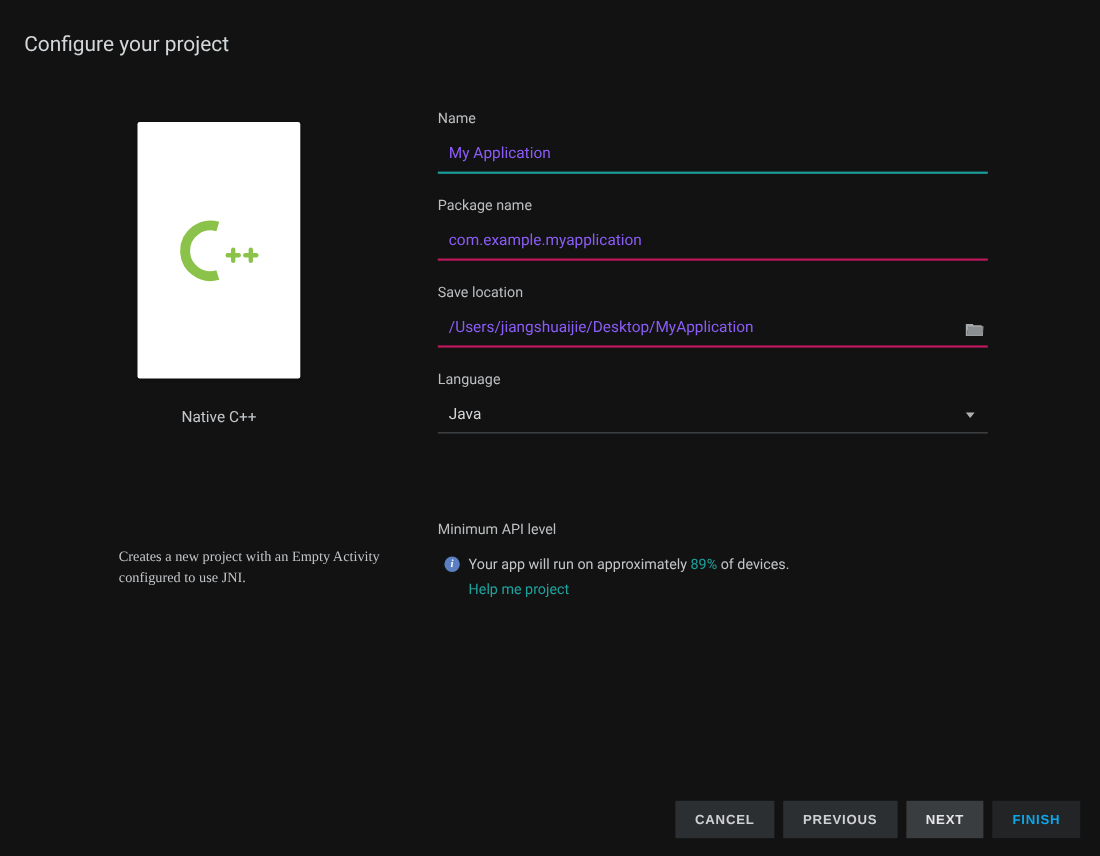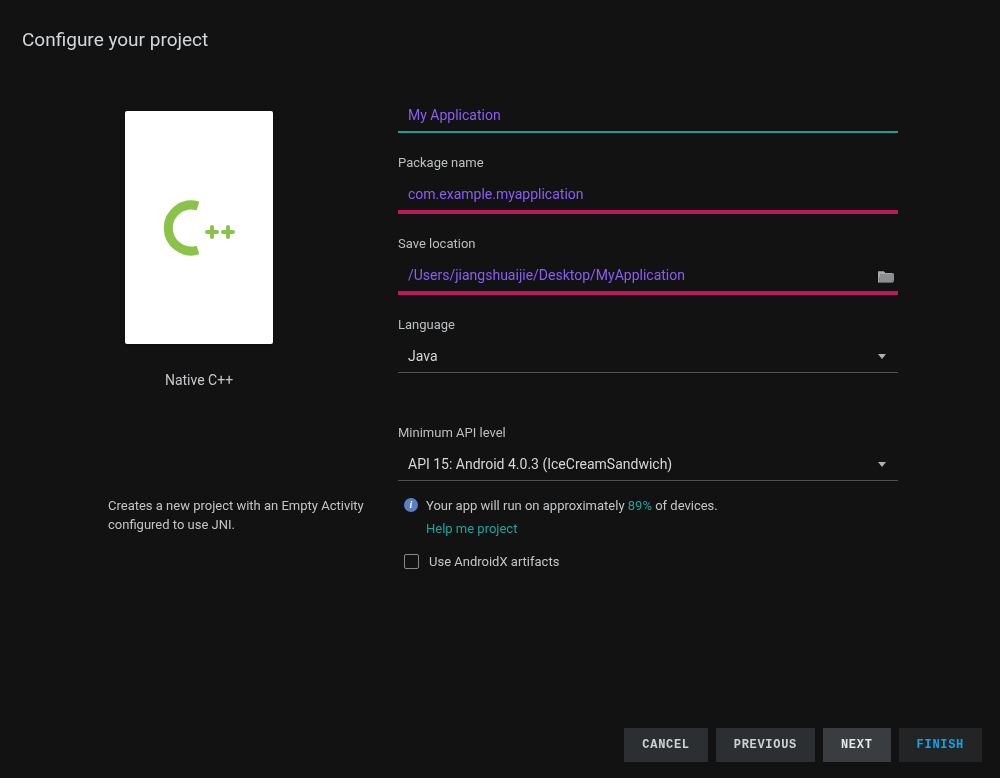--- a/index.html
+++ b/index.html
@@ -49,35 +49,36 @@
   }
   .template-desc {
     margin-top: 108px;
     font-size: 13px;
     line-height: 19px;
     color: #c2c5c8;
     width: 270px;
     text-align: left;
     align-self: flex-start;
     margin-left: 108px;
+    font-family: Liberation Serif, serif;
   }
   .right-col {
     flex: 1;
     padding-right: 102px;
   }
   .field { margin-bottom: 22px; }
   .field-label {
     font-size: 13px;
     color: #bcbfc2;
     margin-bottom: 10px;
     display: block;
   }
   .field-input-wrap {
     position: relative;
-    border-bottom: 4px solid #be185d;
+    border-bottom: 2px solid #be185d;
     display: flex;
     align-items: center;
   }
   .field-input-wrap.highlighted {
     border-bottom: 2px solid #1b9e9a;
   }
   .field-input {
     background: transparent;
     border: none;
     outline: none;
@@ -109,21 +110,21 @@
     font-size: 14px;
     color: #d4d7d9;
   }
   .chevron {
     width: 0; height: 0;
     border-left: 4px solid transparent;
     border-right: 4px solid transparent;
     border-top: 5px solid #aeb1b4;
     margin-right: 2px;
   }
-  .api-field { margin-top: 52px; }
+  .api-field { margin-top: 80px; }
   .info-row {
     display: flex;
     align-items: flex-start;
     margin-top: 16px;
     padding-left: 6px;
     font-size: 13px;
     line-height: 18px;
   }
   .info-icon {
     width: 14px; height: 14px;
@@ -176,21 +177,21 @@
   .btn {
     height: 34px;
     padding: 0 18px;
     border: none;
     font-size: 12px;
     font-weight: 600;
     letter-spacing: .7px;
     background: #2c2f31;
     color: #cfd2d4;
     cursor: pointer;
-    font-family: Liberation Mono, monospace;
+    font-family: Liberation Sans, sans-serif;
   }
   .btn.primary { background: #3a3d3f; color: #e5e7e9; }
   .btn.disabled { background: #222425; color: #0ea5e9; cursor: default; }
 </style>
 </head>
 <body>
 
 <div class="title">Configure your project</div>
 
 <div class="content">
@@ -207,20 +208,21 @@
         </g>
       </svg>
     </div>
     <div class="template-label">Native C++</div>
     <div class="template-desc">Creates a new project with an Empty Activity configured to use JNI.</div>
   </div>
 
   <div class="right-col">
 
     <div class="field">
+      <label class="field-label">Name</label>
       <div class="field-input-wrap highlighted">
         <input class="field-input" type="text" value="My Application" style="">
       </div>
     </div>
 
     <div class="field">
       <label class="field-label">Package name</label>
       <div class="field-input-wrap">
         <input class="field-input" type="text" value="com.example.myapplication" style="">
       </div>
@@ -243,37 +245,29 @@
     <div class="field">
       <label class="field-label">Language</label>
       <div class="select-wrap">
         <span class="select-value">Java</span>
         <span class="chevron"></span>
       </div>
     </div>
 
     <div class="field api-field">
       <label class="field-label">Minimum API level</label>
-      <div class="select-wrap">
-        <span class="select-value">API 15: Android 4.0.3 (IceCreamSandwich)</span>
-        <span class="chevron"></span>
-      </div>
 
       <div class="info-row">
         <span class="info-icon">i</span>
         <span class="info-text">
           <span>Your app will run on approximately </span><span class="pct">89%</span><span> of devices.</span>
         </span>
       </div>
       <span class="help-link">Help me project</span>
 
-      <div class="checkbox-row">
-        <span class="checkbox"></span>
-        <span>Use AndroidX artifacts</span>
-      </div>
     </div>
 
   </div>
 </div>
 
 <div class="button-bar">
   <button class="btn">CANCEL</button>
   <button class="btn">PREVIOUS</button>
   <button class="btn primary">NEXT</button>
   <button class="btn disabled">FINISH</button>

